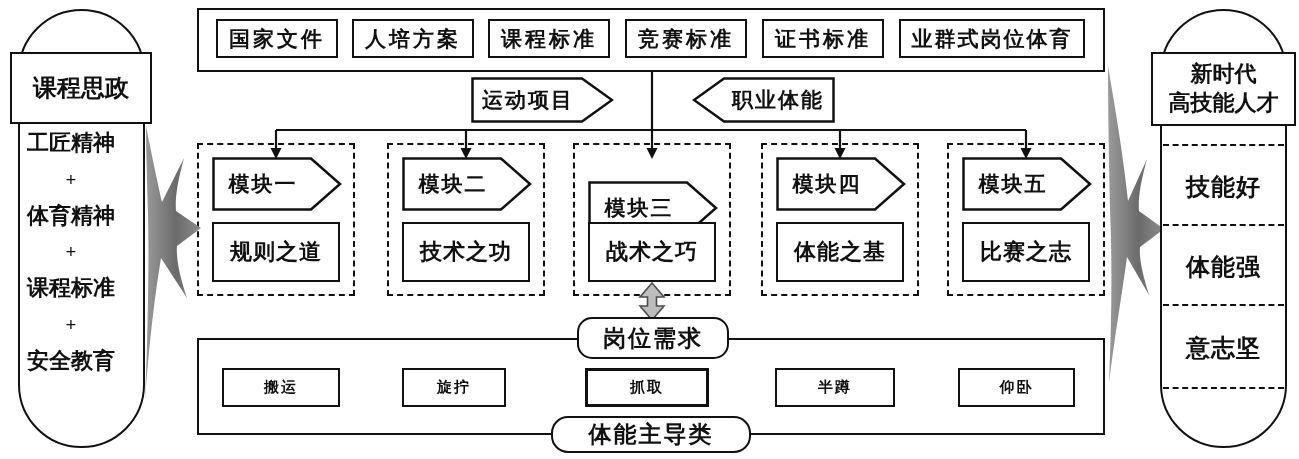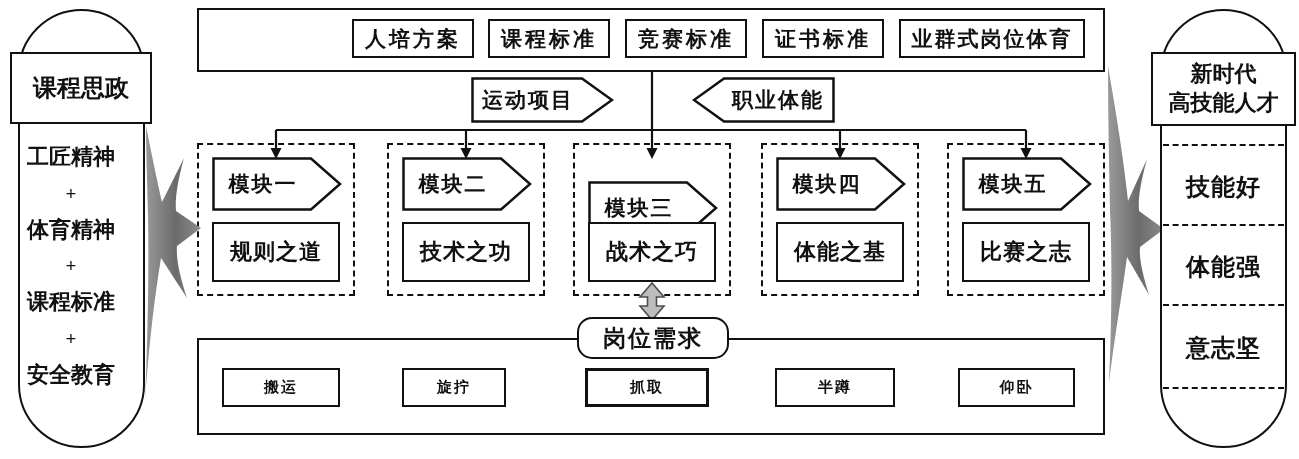--- a/index.html
+++ b/index.html
@@ -42,31 +42,32 @@
 </style>
 </head>
 <body>
 
 <div id="canvas">
 
   <div class="abs capsule" style="left:18px;top:9px;width:127px;height:439px;"></div>
   <div class="abs cap-title flexc" style="left:10px;top:52px;width:142px;height:72px;font-size:24px;">
     <span>课程思政</span>
   </div>
-  <div class="abs cap-items" style="left:20px;top:142px;width:102px;height:248px;">
+  <div class="abs cap-items" style="left:20px;top:128px;width:102px;height:248px;">
     <div>工匠精神</div>
     <div class="plus">+</div>
     <div>体育精神</div>
     <div class="plus">+</div>
     <div>课程标准</div>
     <div class="plus">+</div>
     <div>安全教育</div>
   </div>
 
   <div class="abs standards-outer" style="left:197px;top:8px;width:908px;height:64px;"></div>
+  <div class="abs std-item flexc" style="left:216px;top:19px;width:122px;height:39px;">国家文件</div>
   <div class="abs std-item flexc" style="left:352px;top:19px;width:122px;height:39px;">人培方案</div>
   <div class="abs std-item flexc" style="left:488px;top:19px;width:122px;height:39px;">课程标准</div>
   <div class="abs std-item flexc" style="left:625px;top:19px;width:122px;height:39px;">竞赛标准</div>
   <div class="abs std-item flexc" style="left:762px;top:19px;width:122px;height:39px;">证书标准</div>
   <div class="abs std-item flexc" style="left:899px;top:19px;width:186px;height:39px;letter-spacing:2px;">业群式岗位体育</div>
 
   <div class="abs" style="left:471px;top:77px;width:143px;height:46px;">
     <svg width="143" height="46" style="position:absolute;left:0;top:0;">
       <polygon points="1.5,1.5 111,1.5 141,23 111,44.5 1.5,44.5" fill="#fff" stroke="#111" stroke-width="2.5"></polygon>
     </svg>
@@ -166,20 +167,21 @@
     <path fill="url(#gA)" d="M146,126 C154,166 159,189 162,202 L184,158 C177,184 175,199 176,211 L201,228 L177,246
          C176,257 179,274 187,298 L161,258 C155,294 149,344 145,402 C148,330 149,264 148,214
          C147,177 146,148 146,126 Z"></path>
 
     <path fill="url(#gA)" d="M1108,66 C1117,118 1124,163 1128,201 L1147,159 C1140,185 1138,199 1139,211 L1164,229 L1140,247
          C1139,258 1142,272 1149,295 L1127,257 C1122,294 1115,334 1109,383 C1112,314 1112,254 1110,211
          C1109,161 1108,111 1108,66 Z"></path>
   </svg>
 
   <div class="abs pill flexc" style="left:577px;top:317px;width:152px;height:42px;">岗位需求</div>
+  <div class="abs pill flexc" style="left:551px;top:416px;width:200px;height:37px;border-radius:17px;">体能主导类</div>
 
   <div class="abs capsule" style="left:1160px;top:9px;width:127px;height:439px;"></div>
   <div class="abs rdash" style="left:1163px;top:144px;width:121px;"></div>
   <div class="abs rdash" style="left:1163px;top:224px;width:121px;"></div>
   <div class="abs rdash" style="left:1163px;top:304px;width:121px;"></div>
   <div class="abs rdash" style="left:1163px;top:387px;width:121px;"></div>
   <div class="abs rlabel" style="left:1160px;top:171px;width:127px;">技能好</div>
   <div class="abs rlabel" style="left:1160px;top:251px;width:127px;">体能强</div>
   <div class="abs rlabel" style="left:1160px;top:332px;width:127px;">意志坚</div>
   <div class="abs cap-title flexc" style="left:1151px;top:52px;width:145px;height:74px;font-size:22px;line-height:1.3;flex-direction:column;">

